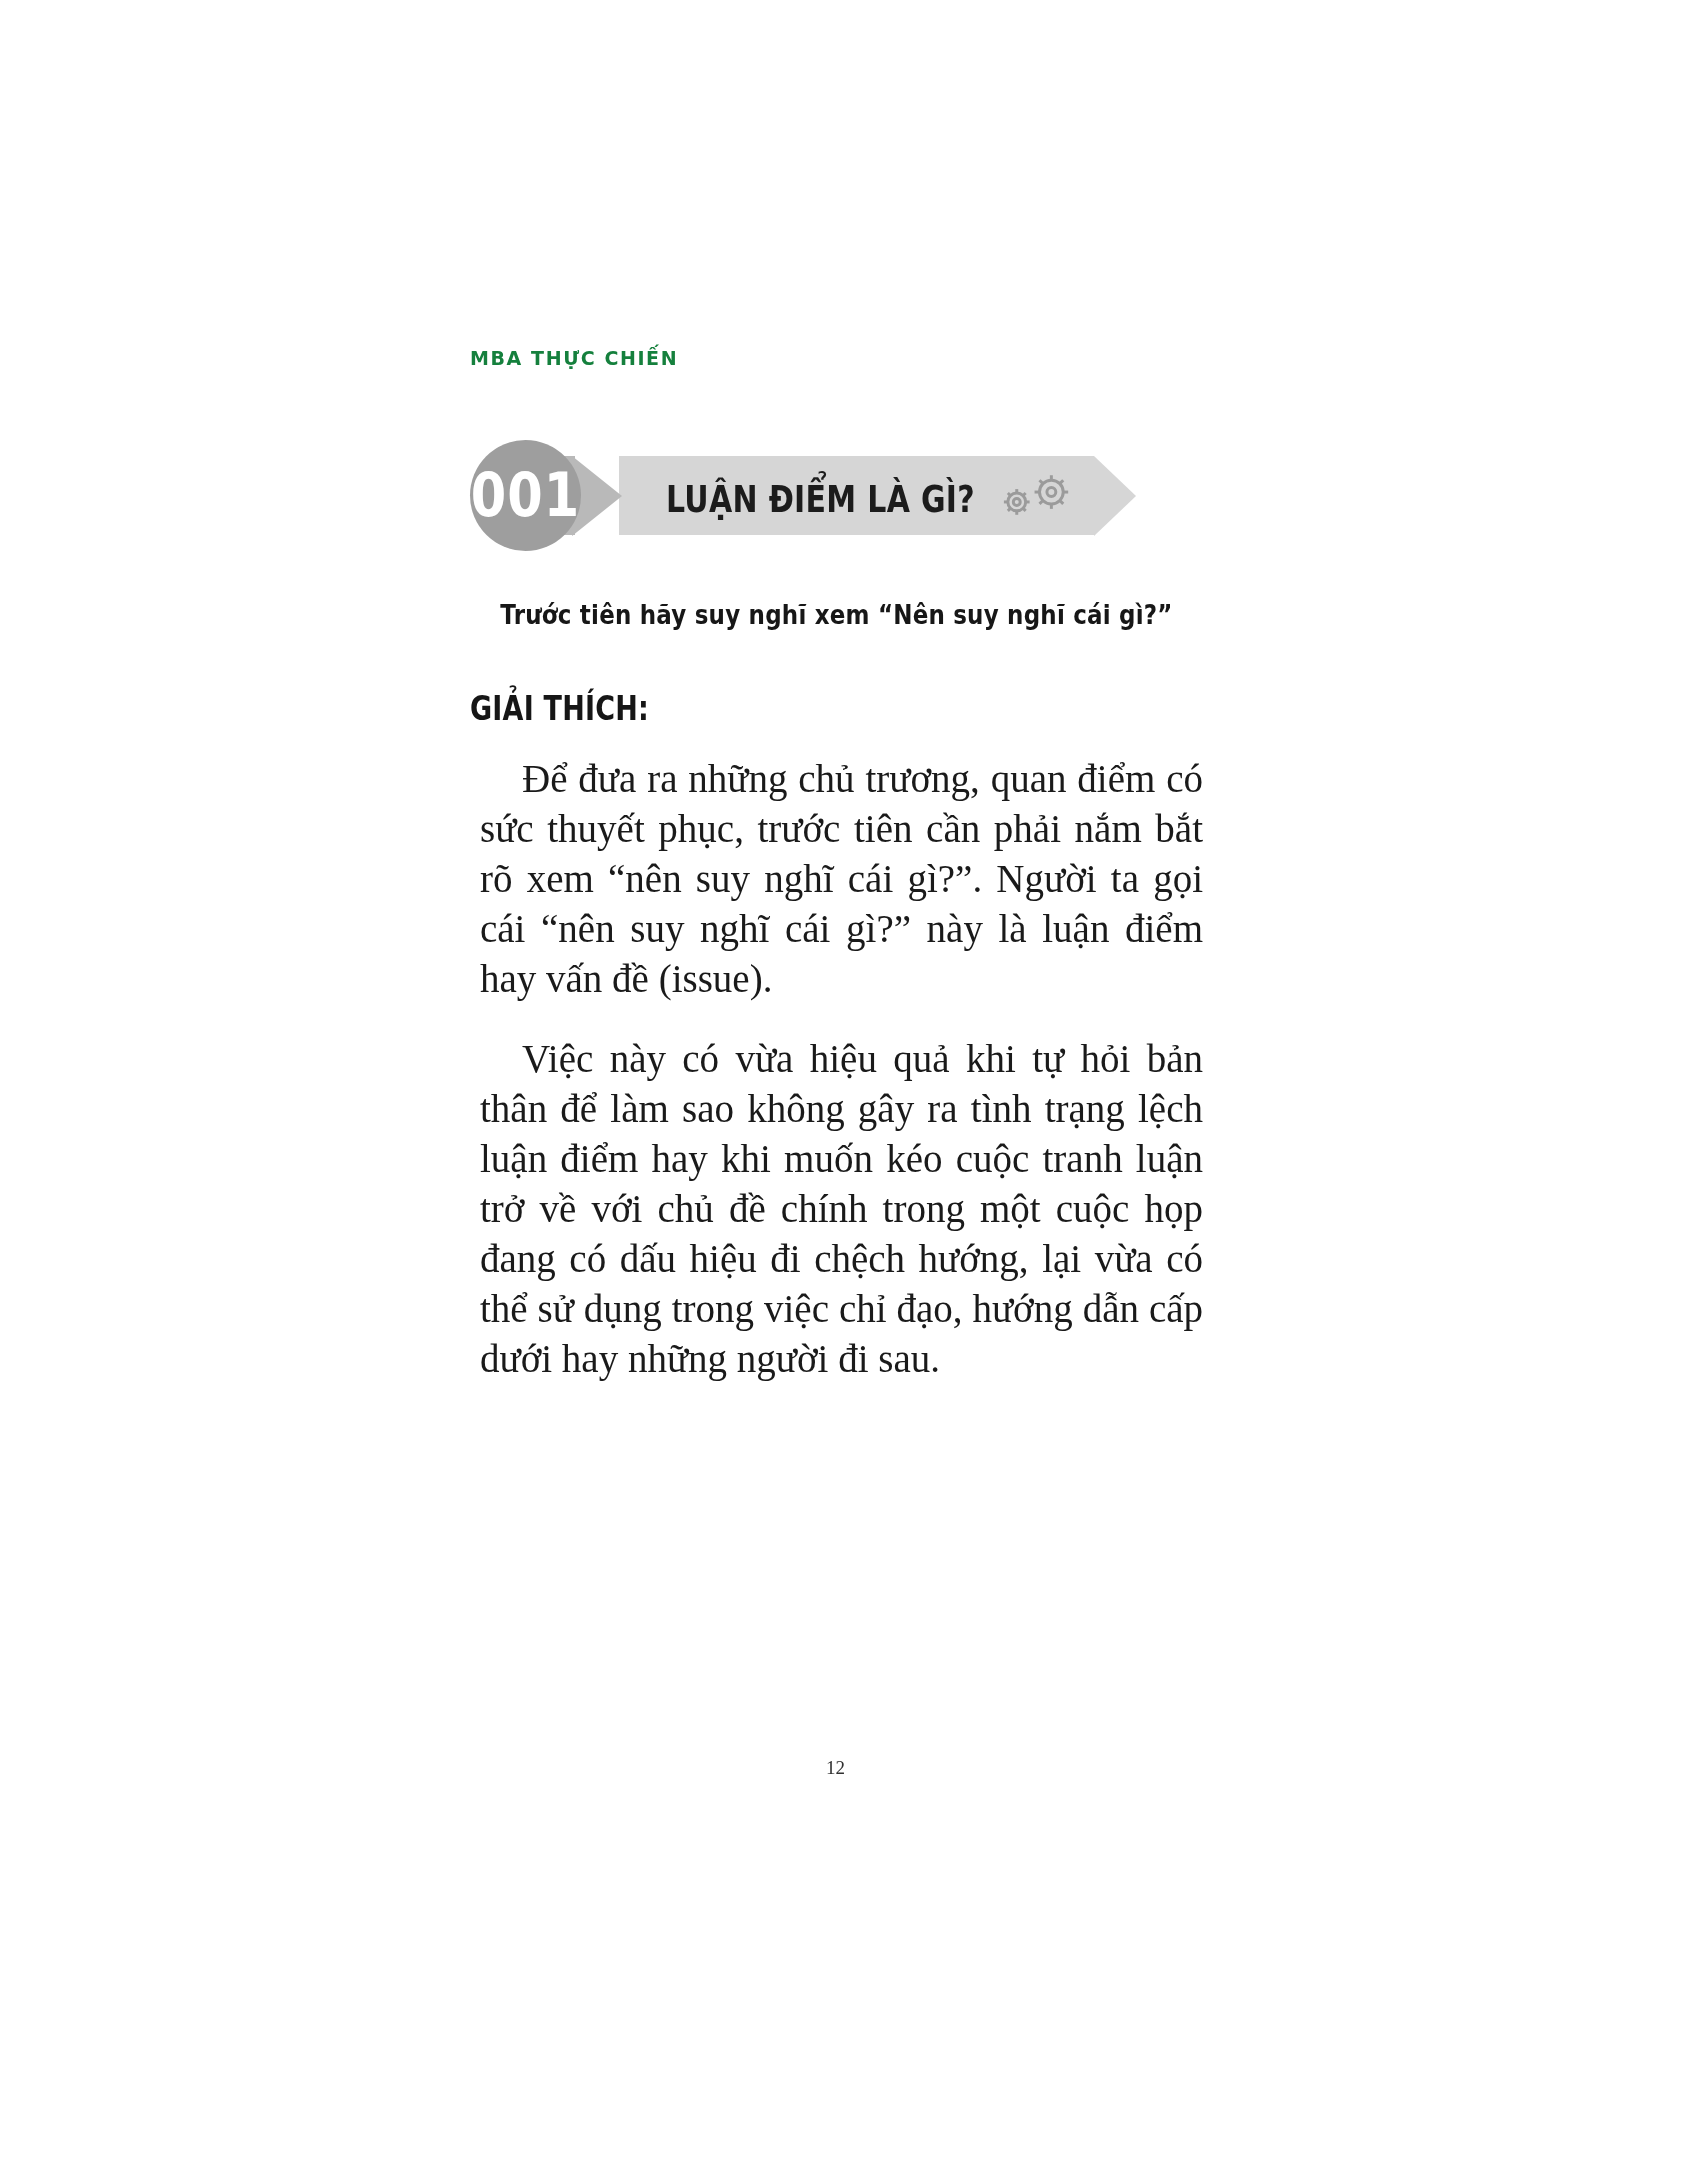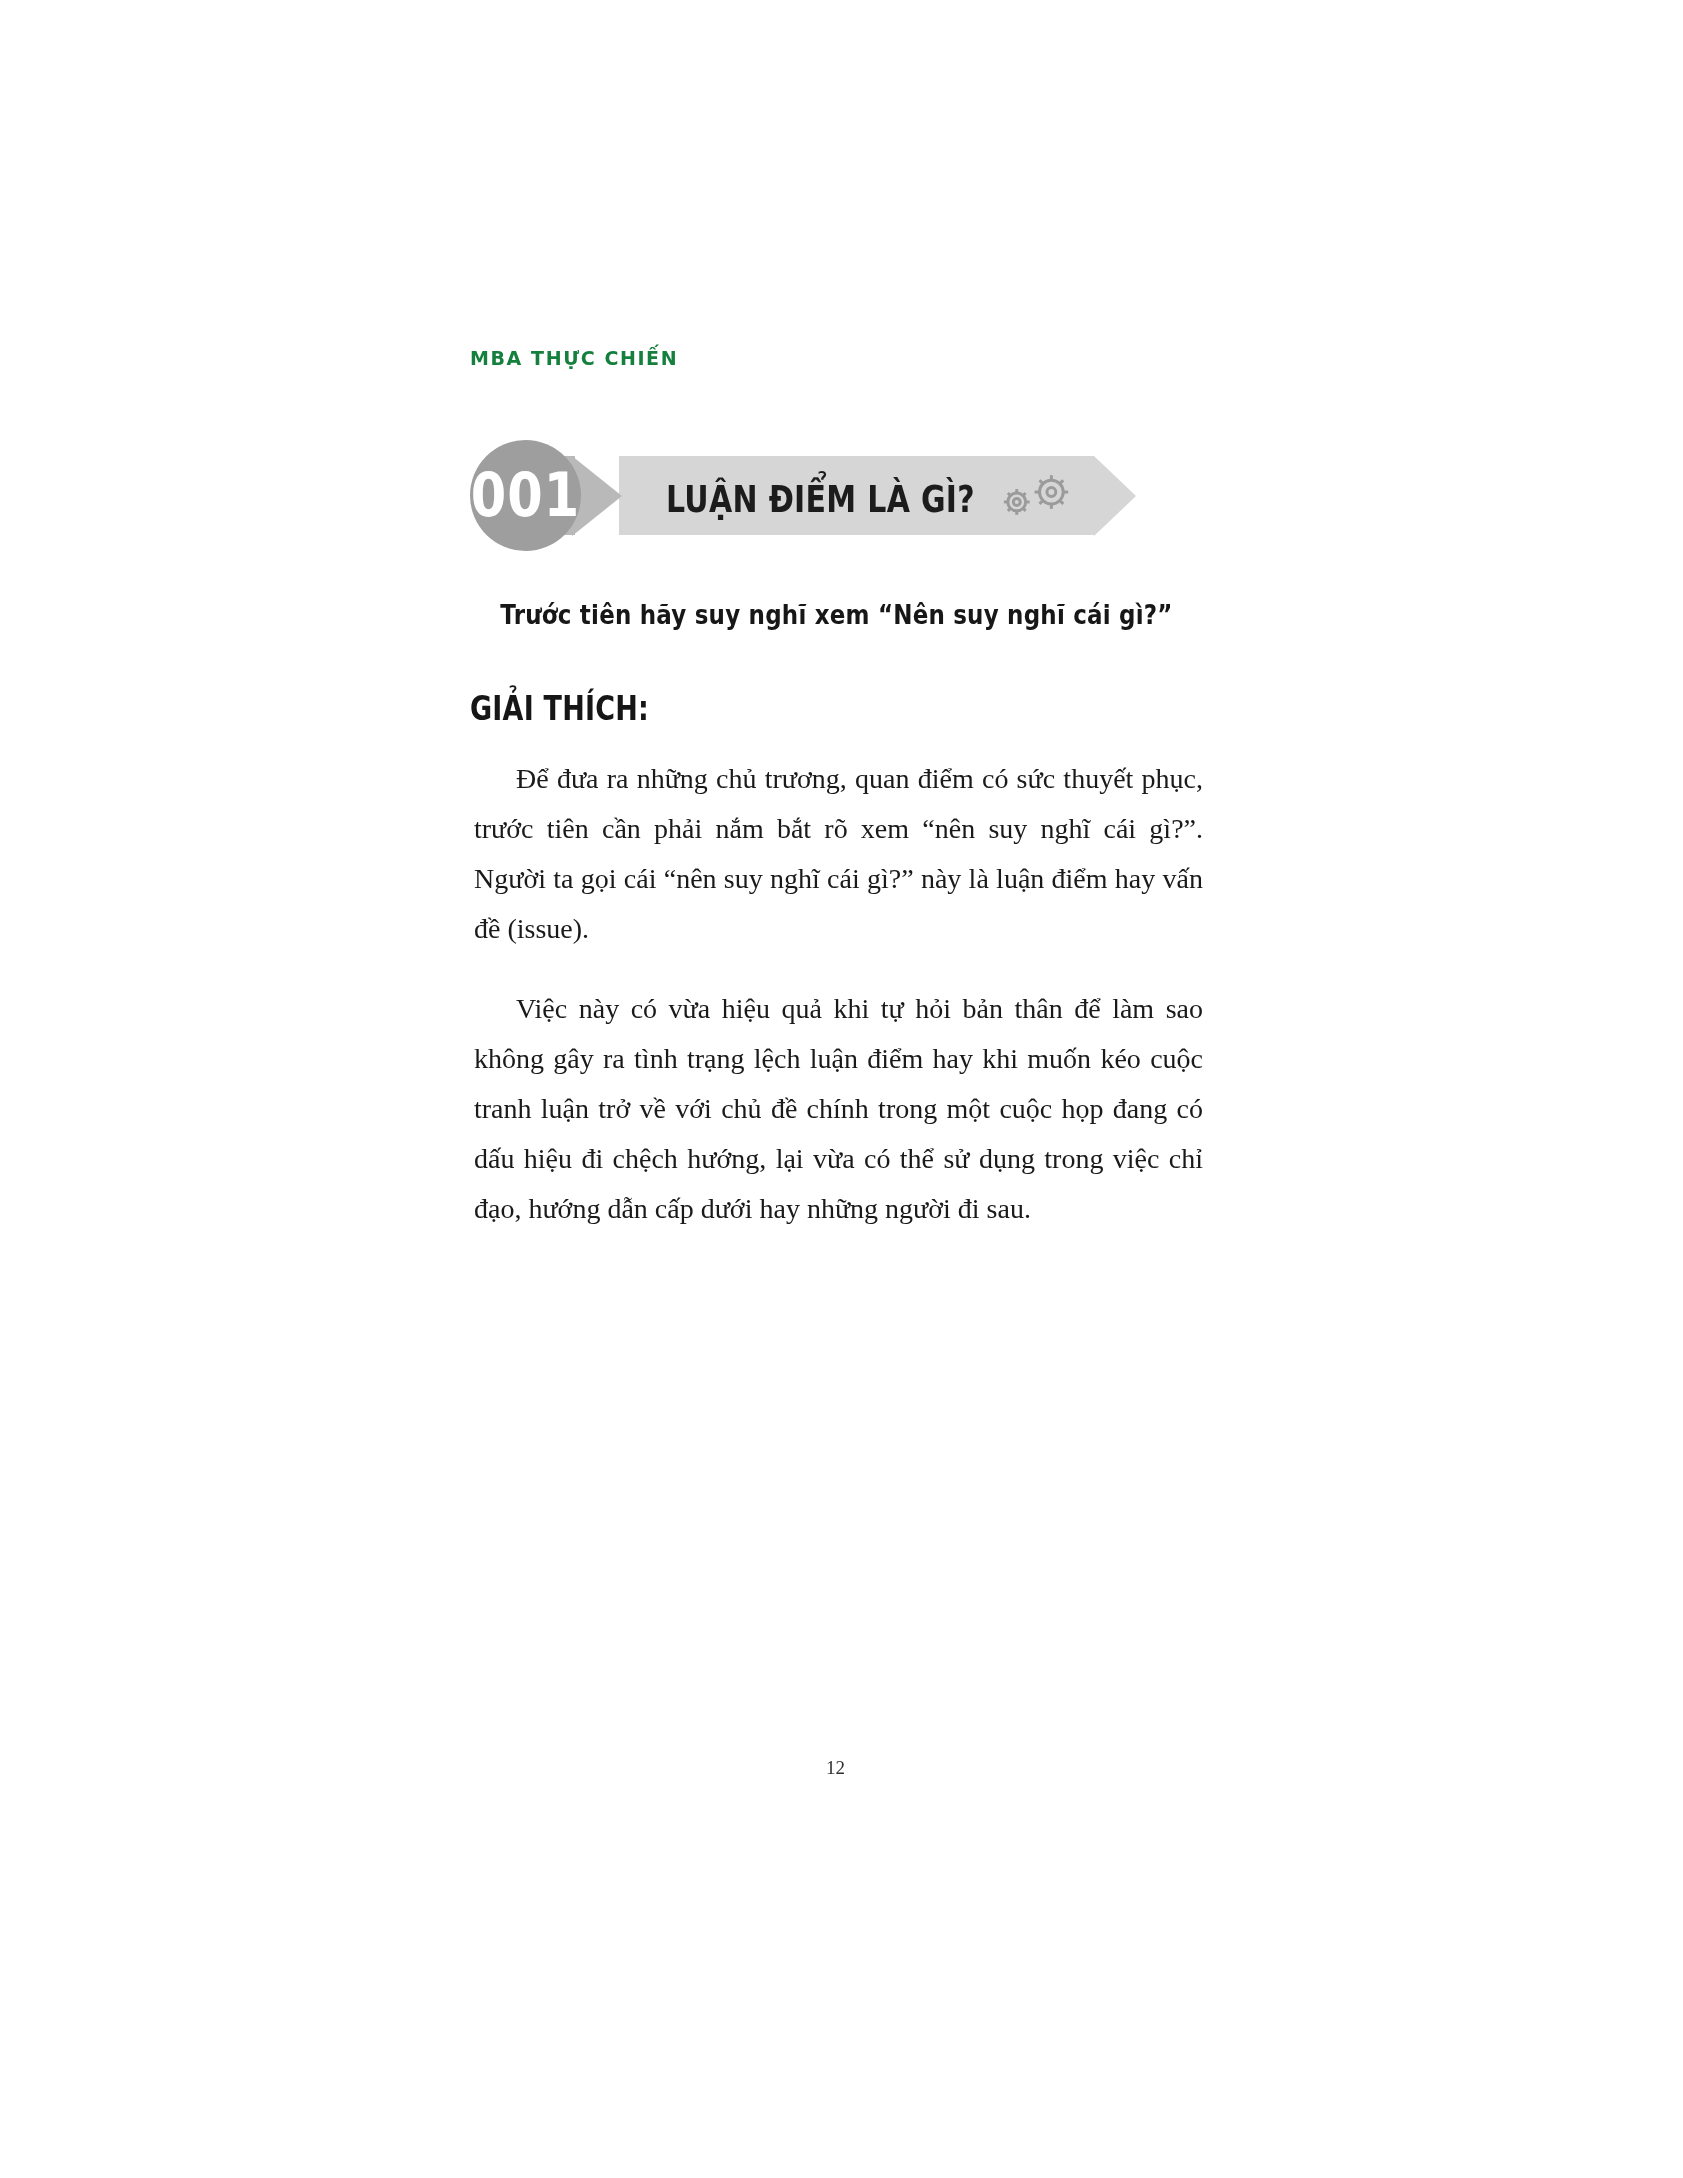--- a/index.html
+++ b/index.html
@@ -147,26 +147,26 @@
     color: #161616;
     margin: 0 0 34px 0;
     letter-spacing: 0.2px;
     transform: scaleY(1.22);
     transform-origin: left top;
   }
 
   
   .body-par {
     font-family: "Liberation Serif", serif;
-    font-size: 28px;
+    font-size: 39px;
     line-height: 50px;
     color: #1a1a1a;
     text-align: justify;
     text-justify: inter-word;
-    margin: 0 0 30px 4px;
+    margin: 0 0 30px 10px;
     text-indent: 42px;
   }
   .body-par:last-child { margin-bottom: 0; }
 
   
   .page-number {
     position: absolute;
     left: 0;
     right: 12px;
     top: 1757px;

